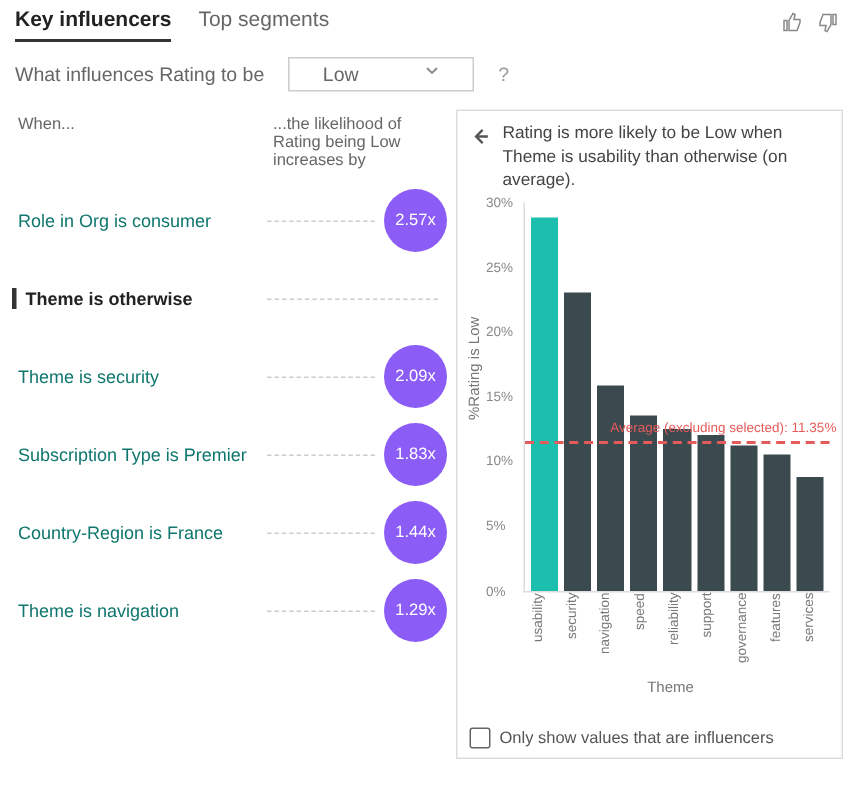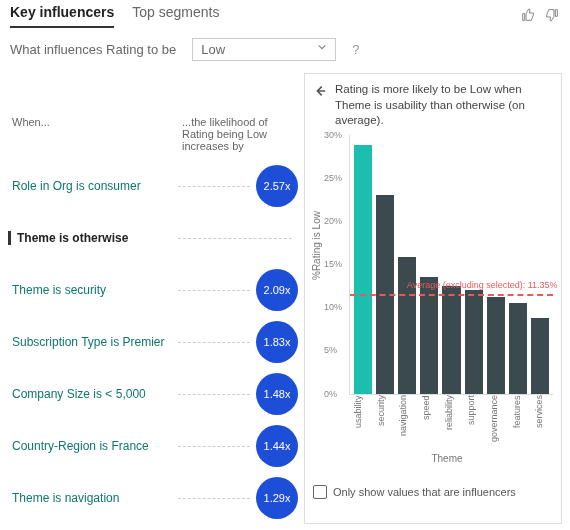--- a/index.html
+++ b/index.html
@@ -46,36 +46,35 @@
     gap: 16px;
     padding: 10px 10px 6px 10px;
     color: #666;
     font-size: 13px;
   }
   .dropdown {
     display: flex;
     align-items: flex-start;
     justify-content: space-between;
     border: 1px solid #ccc;
-    padding: 3px 8px;
-    width: 144px;
+    padding: 3px 22px;
+    width: 124px;
     color: #666;
     background: #fff;
     cursor: pointer;
   }
   .dropdown svg { width: 10px; height: 10px; stroke: #888; fill: none; stroke-width: 1.5; }
   .help-q { color: #999; cursor: pointer; }
   .main {
     display: flex;
     padding: 6px 8px 8px 8px;
     gap: 6px;
   }
   .left-panel {
     width: 290px;
-    margin-top: 39px;
   }
   .col-heads {
     display: flex;
     font-size: 11px;
     color: #666;
     padding: 4px 0 8px 4px;
   }
   .col-heads .c1 { width: 170px; }
   .col-heads .c2 { flex: 1; }
   .inf-row {
@@ -99,21 +98,21 @@
   .connector {
     flex: 1;
     height: 1px;
     border-top: 1px dashed #ccc;
     margin-right: 6px;
   }
   .bubble {
     width: 42px;
     height: 42px;
     border-radius: 50%;
-    background: #1d4ed8;
+    background: #8b5cf6;
     color: #fff;
     display: flex;
     align-items: center;
     justify-content: center;
     font-size: 11px;
     flex-shrink: 0;
   }
   .inf-row.selected .bubble {
     background: #1cbfae;
   }
@@ -280,25 +279,20 @@
         </div>
         <div class="inf-row">
           <div class="inf-label">Theme is security</div>
           <div class="connector"></div>
           <div class="bubble">2.09x</div>
         </div>
         <div class="inf-row">
           <div class="inf-label">Subscription Type is Premier</div>
           <div class="connector"></div>
           <div class="bubble">1.83x</div>
-        </div>
-        <div class="inf-row">
-          <div class="inf-label">Company Size is &lt; 5,000</div>
-          <div class="connector"></div>
-          <div class="bubble">1.48x</div>
         </div>
         <div class="inf-row">
           <div class="inf-label">Country-Region is France</div>
           <div class="connector"></div>
           <div class="bubble">1.44x</div>
         </div>
         <div class="inf-row">
           <div class="inf-label">Theme is navigation</div>
           <div class="connector"></div>
           <div class="bubble">1.29x</div>

